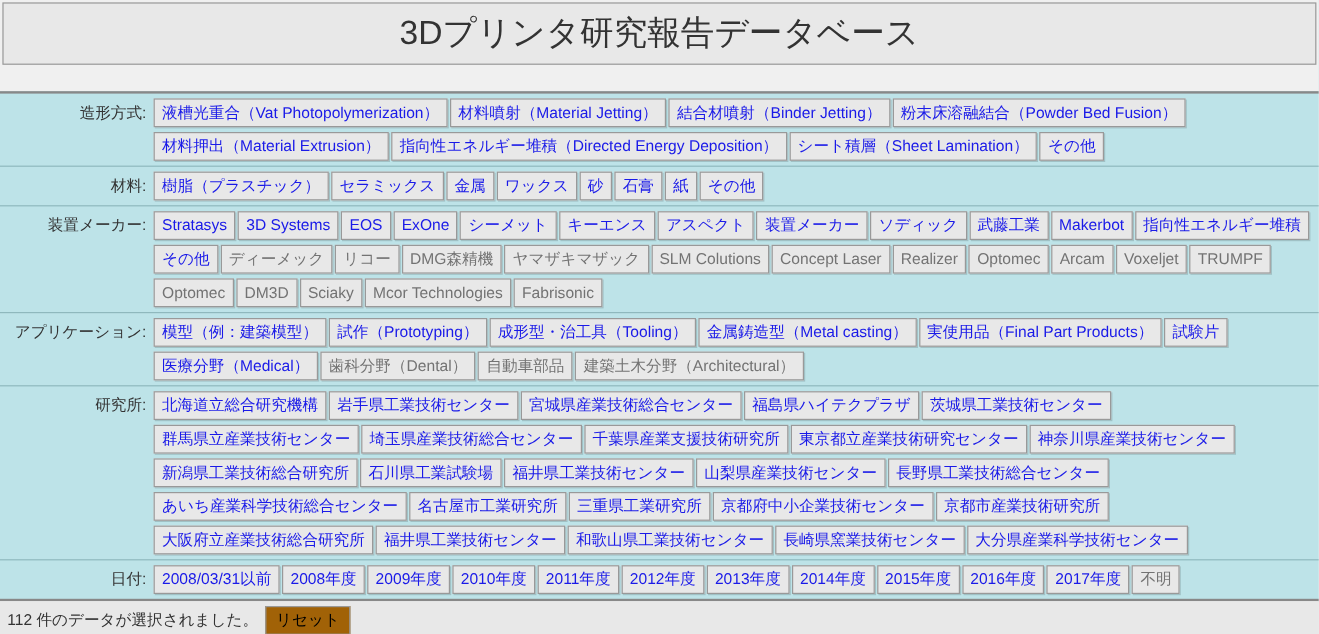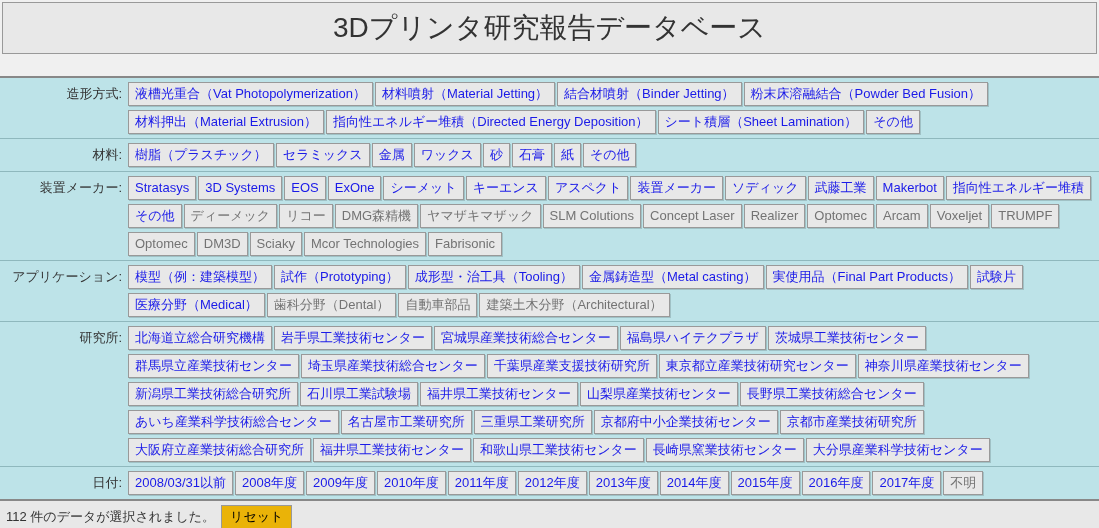--- a/index.html
+++ b/index.html
@@ -73,21 +73,21 @@
   display: flex;
   align-items: center;
   gap: 6px;
 }
 .result-count {
   font-weight: normal;
 }
 .reset-btn {
   padding: 2px 8px;
   border: 1px solid #999;
-  background: #eab308;
+  background: #a16207;
   cursor: pointer;
   font-size: 13px;
 }
 </style>
 </head>
 <body>
 
 <div class="title-bar">3Dプリンタ研究報告データベース</div>
 
 <div class="filter-area" id="filter-area">

